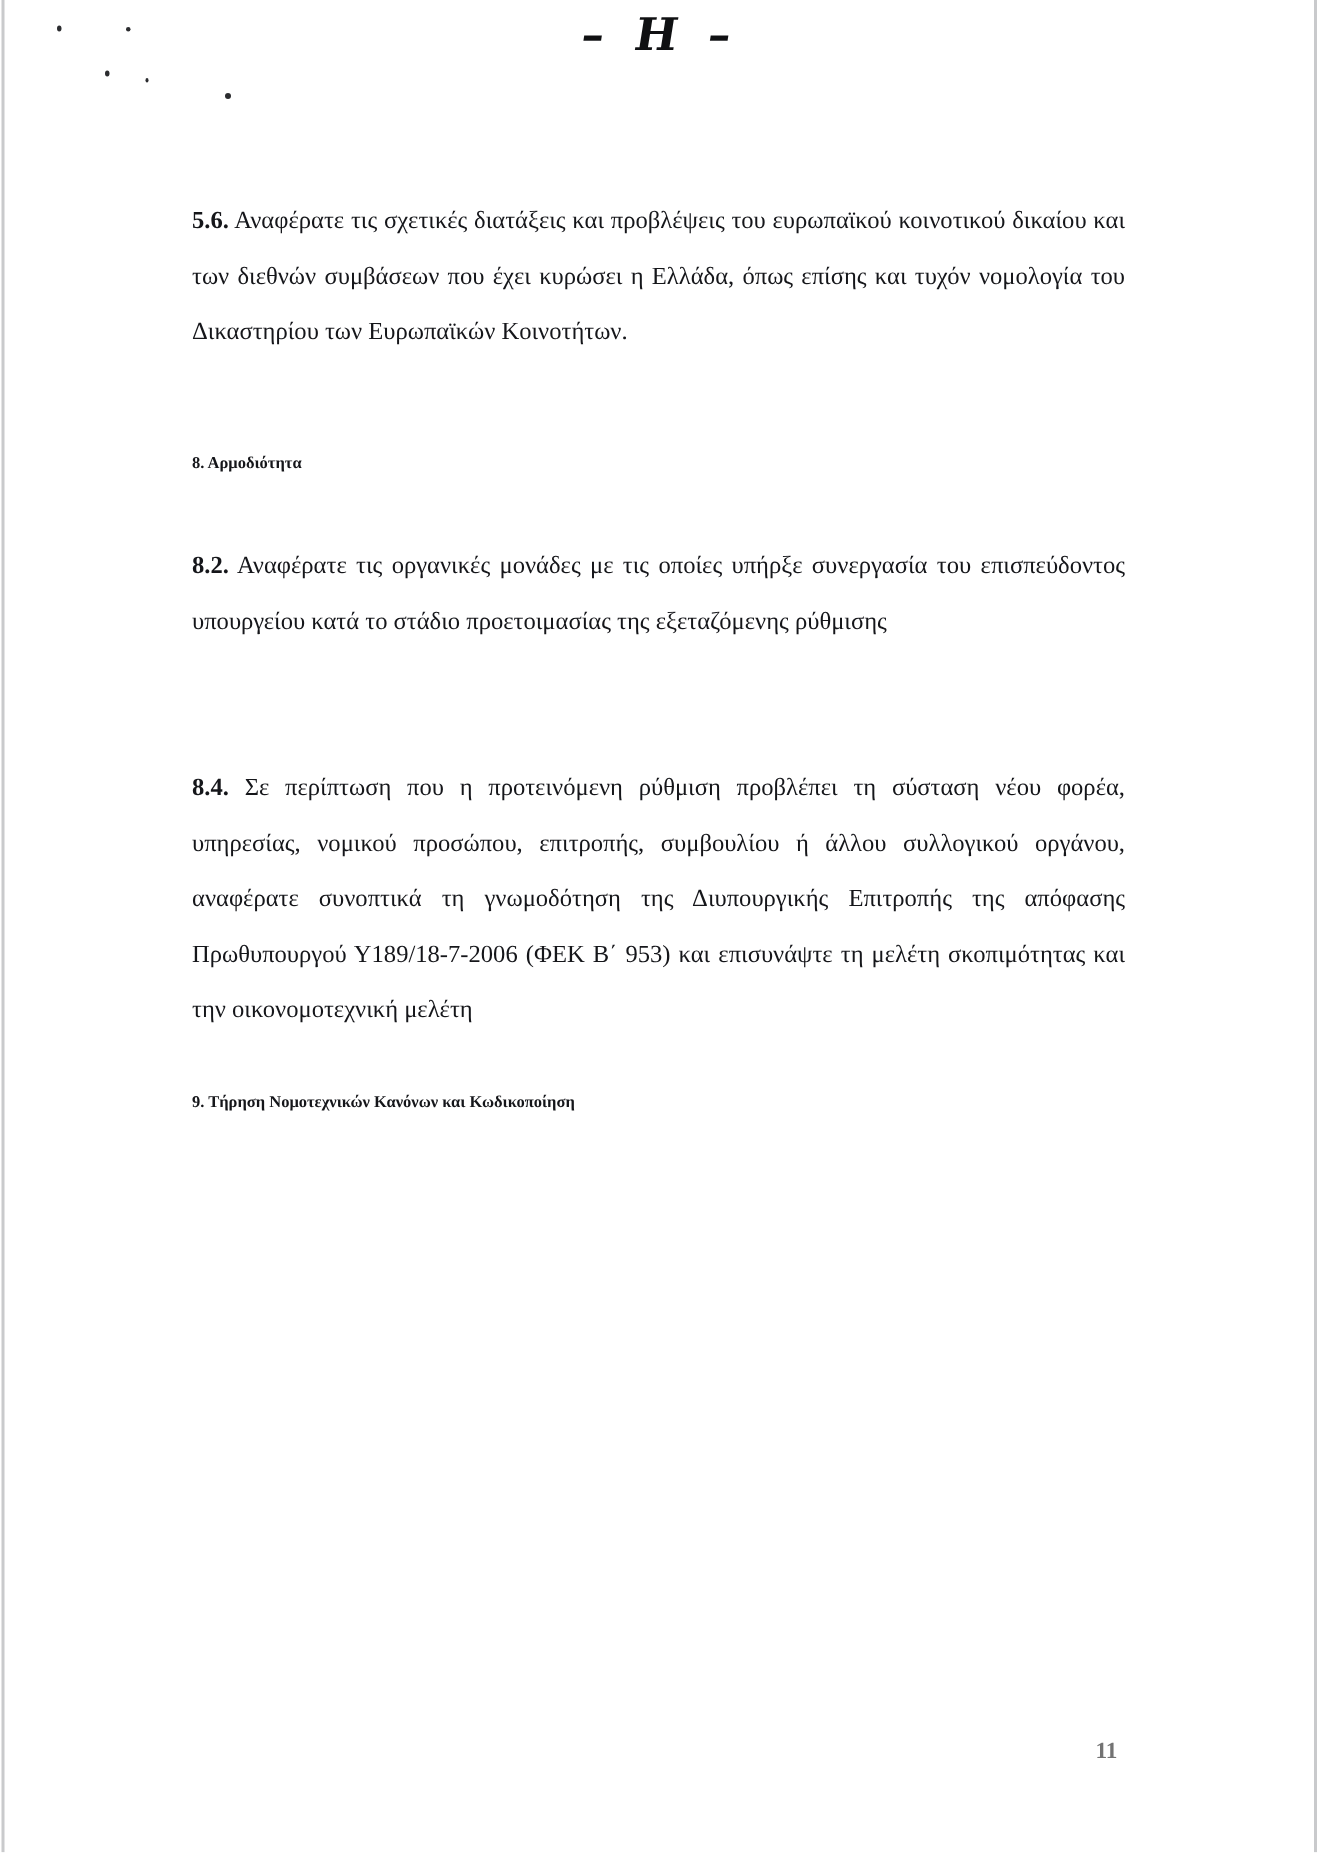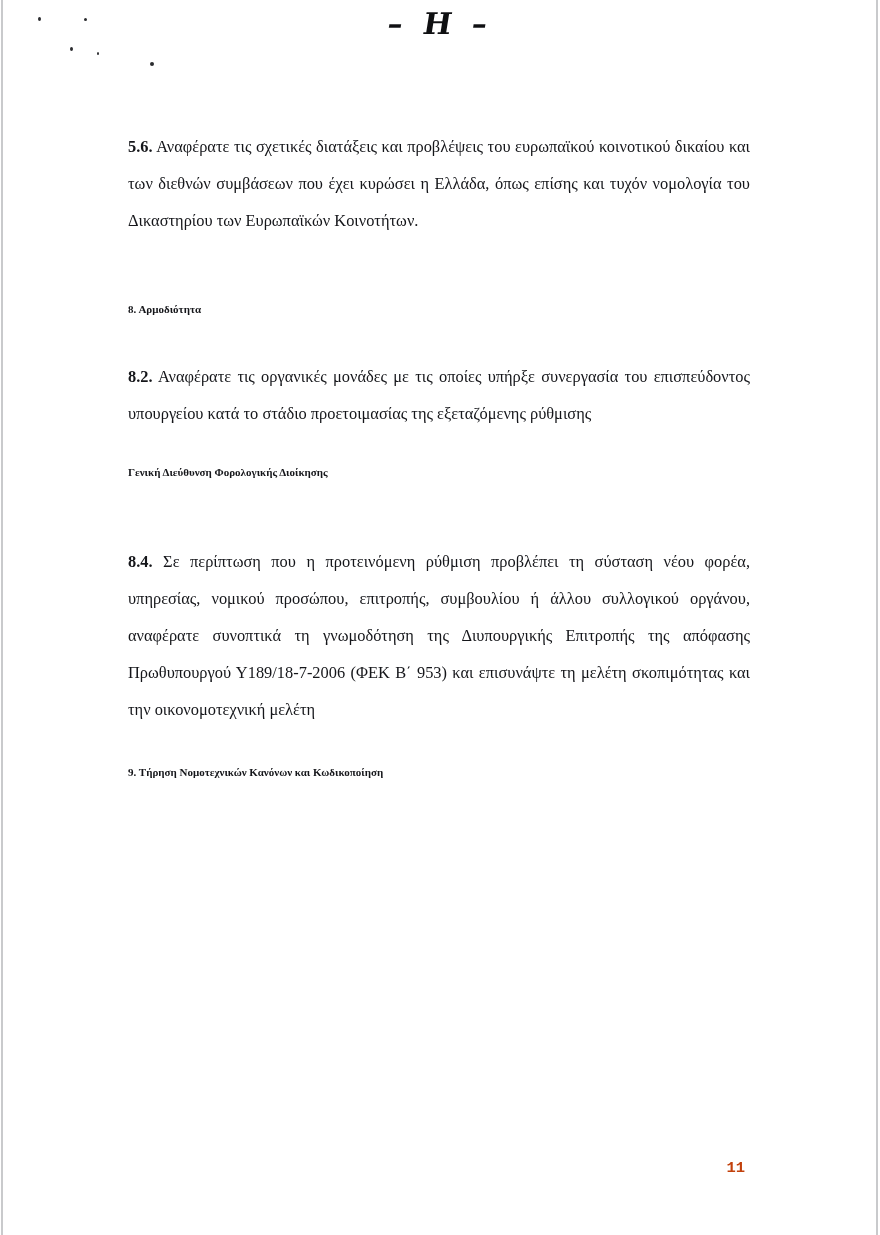--- a/index.html
+++ b/index.html
@@ -89,22 +89,22 @@
   .gap-30 { height: 30px; }
   .gap-26 { height: 26px; }
   .gap-22 { height: 22px; }
 
   .page-number {
     position: absolute;
     right: 135px;
     bottom: 58px;
     font-size: 15.5px;
     font-weight: 700;
-    font-family: Liberation Mono, monospace;
-    color: #c2410c;
+    font-family: Liberation Serif, serif;
+    color: #737373;
     margin-top: 27px;
   }
 </style>
 </head>
 <body>
 
 <div class="page">
 
   <div class="scan-edge left"></div>
   <div class="scan-edge right"></div>
@@ -131,21 +131,20 @@
 
     <p class="heading">8. Αρμοδιότητα</p>
 
 
     <div class="gap-30"></div>
 
     <p class="para"><span class="num">8.2.</span> <span>Αναφέρατε τις οργανικές μονάδες με τις οποίες υπήρξε συνεργασία του επισπεύδοντος υπουργείου κατά το στάδιο προετοιμασίας της εξεταζόμενης ρύθμισης</span></p>
 
     <div class="gap-22"></div>
 
-    <p class="heading">Γενική Διεύθυνση Φορολογικής Διοίκησης</p>
 
     <div class="gap-26"></div>
 
 
     <div class="gap-26"></div>
 
     <p class="para"><span class="num">8.4.</span> <span>Σε περίπτωση που η προτεινόμενη ρύθμιση προβλέπει τη σύσταση νέου φορέα, υπηρεσίας, νομικού προσώπου, επιτροπής, συμβουλίου ή άλλου συλλογικού οργάνου, αναφέρατε συνοπτικά τη γνωμοδότηση της Διυπουργικής Επιτροπής της απόφασης Πρωθυπουργού Υ189/18-7-2006 (ΦΕΚ Β΄ 953) και επισυνάψτε τη μελέτη σκοπιμότητας και την οικονομοτεχνική μελέτη</span></p>
 
     <div class="gap-26"></div>
 

